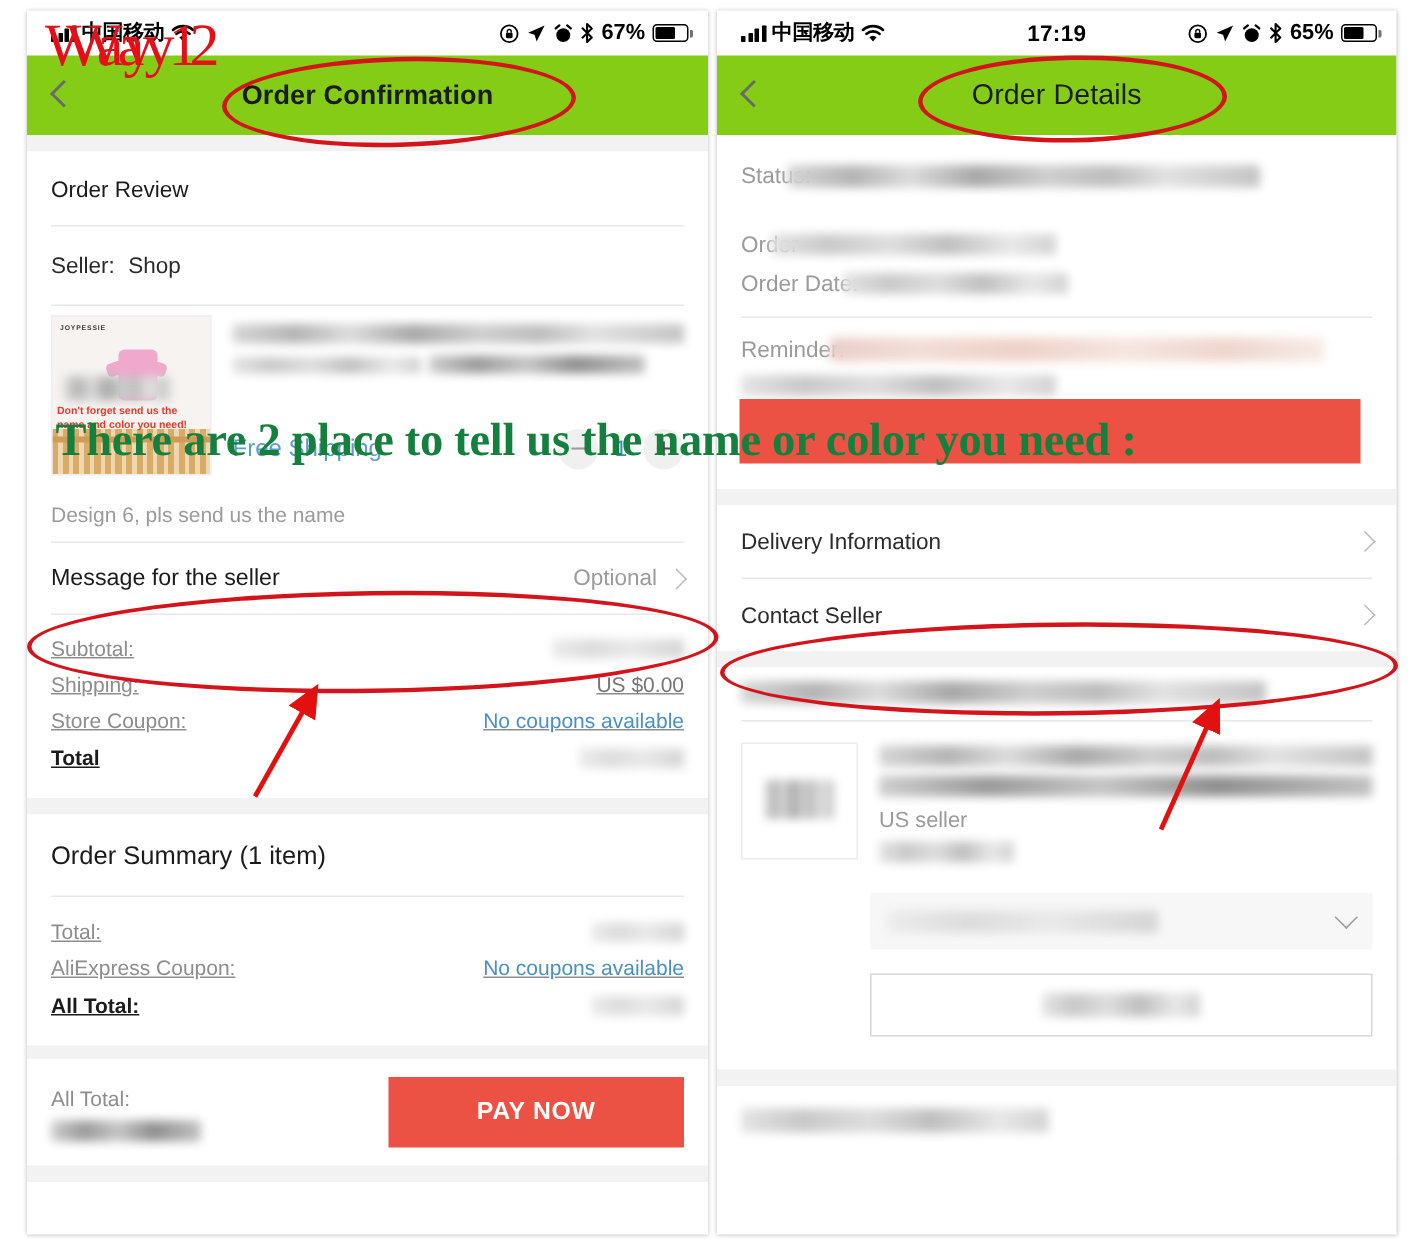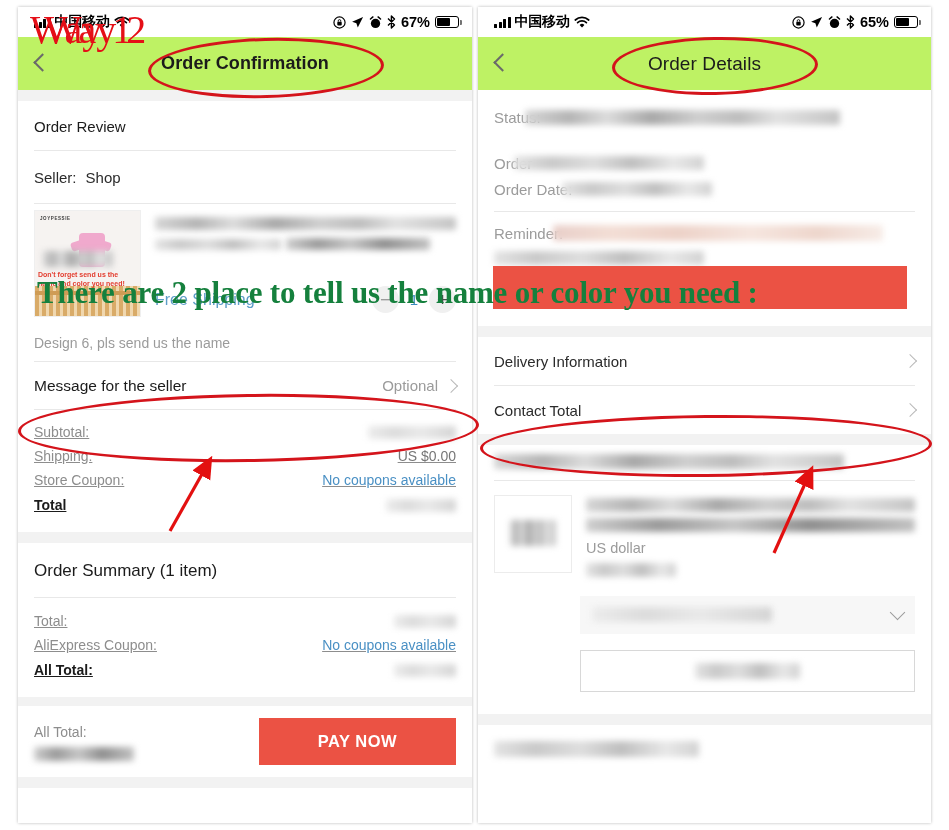--- a/index.html
+++ b/index.html
@@ -45,21 +45,21 @@
     position:relative;display:inline-block;padding:1.4px;box-sizing:border-box;
   }
   .batt::after{
     content:"";position:absolute;right:-4px;top:3.2px;width:2px;height:5px;
     background:#000;border-radius:0 1px 1px 0;opacity:.55;
   }
   .batt b{display:block;height:100%;background:#000;border-radius:1px;}
 
   
   .navbar{
-    height:53px;position:relative;background:#bef264;
+    height:53px;position:relative;background:#84cc16;
     display:flex;align-items:center;justify-content:center;
   }
   .nav-title{font-size:18px;font-weight:700;color:#1b1b1b;letter-spacing:.1px;}
   .nav-back{
     position:absolute;left:14px;top:50%;transform:translateY(-50%);
     width:16px;height:26px;
   }
   .nav-back::before{
     content:"";position:absolute;left:4px;top:5px;width:11px;height:11px;
     border-left:2px solid #6a6a6a;border-bottom:2px solid #6a6a6a;
@@ -372,20 +372,21 @@
           <i></i>
           <i></i>
         </span>
       <span class="sb-carrier">中国移动</span>
       <svg width="16" height="13" viewBox="0 0 16 13">
         <path d="M8 11.6 5.6 8.9a3.6 3.6 0 0 1 4.8 0L8 11.6z" fill="#000"></path>
         <path d="M3.6 6.6a6.6 6.6 0 0 1 8.8 0" stroke="#000" stroke-width="1.7" fill="none" stroke-linecap="round"></path>
         <path d="M1.3 4a10 10 0 0 1 13.4 0" stroke="#000" stroke-width="1.7" fill="none" stroke-linecap="round"></path>
       </svg>
     </div>
+    <div class="sb-center">17:19</div>
     <div class="sb-right">
       <svg width="13" height="13" viewBox="0 0 14 14">
         <circle cx="7" cy="7" r="6" stroke="#000" stroke-width="1.3" fill="none"></circle>
         <rect x="4.6" y="6.2" width="4.8" height="4" rx="1" fill="#000"></rect>
         <path d="M5.6 6.2V5.3a1.4 1.4 0 0 1 2.8 0v.9" stroke="#000" stroke-width="1" fill="none"></path>
       </svg>
       <svg width="13" height="13" viewBox="0 0 14 14">
         <path d="M13 1 1.2 6.3l4.6 1.4 1.5 4.8L13 1z" fill="#000"></path>
       </svg>
       <svg width="13" height="13" viewBox="0 0 14 14">
@@ -434,42 +435,42 @@
 
   <div class="seam"></div>
 
   <div class="card">
     <div class="row" style="height:48px">
       <span>Delivery Information</span>
       <span class="chev"></span>
     </div>
     <div class="rule"></div>
     <div class="row" style="height:48px">
-      <span>Contact Total</span>
+      <span>Contact Seller</span>
       <span class="chev"></span>
     </div>
   </div>
 
   <div class="seam"></div>
 
   <div class="card">
     <div style="padding:9px 16px 0;display:flex;justify-content:space-between;align-items:center;">
       <span class="blur g" style="width:350px;height:15px;"></span>
       <span class="chev"></span>
     </div>
     <div class="rule" style="margin-top:11px"></div>
 
     <div class="detail-prod">
       <div class="detail-thumb">
         <span class="blur g" style="width:46px;height:26px;position:absolute;left:15px;top:24px;"></span>
       </div>
       <div class="detail-info">
         <span class="blur g" style="width:100%;height:14px;"></span>
         <span class="blur dark" style="width:100%;height:14px;margin-top:4px;"></span>
-        <div class="usd">US dollar</div>
+        <div class="usd">US seller</div>
         <span class="blur g2" style="width:90px;height:14px;"></span>
       </div>
     </div>
 
     <div class="select-box" style="margin-left:102px">
       <span class="blur lite" style="width:180px;height:15px;"></span>
       <span class="dchev"></span>
     </div>
 
     <div class="outline-btn" style="margin-left:102px">

